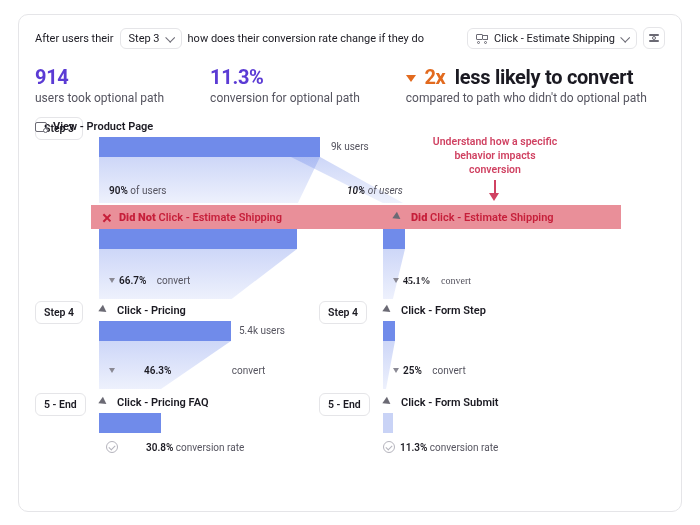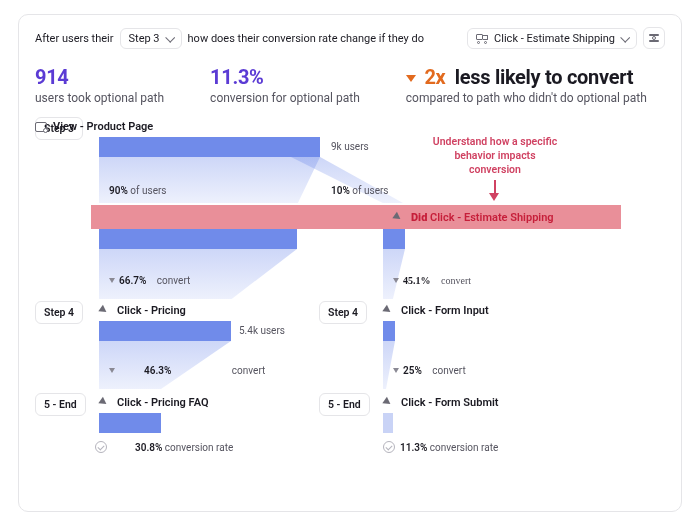--- a/index.html
+++ b/index.html
@@ -231,25 +231,29 @@
     <div class="bar" style="left:64px; top:20px; width:221px;"></div>
     <div class="smalltxt" style="left:296px; top:24px;">9k users</div>
 
     <div class="connector" style="left:64px; top:40px; width:221px; height:46px; clip-path: polygon(0 0,100% 0,90% 100%,0 100%);"></div>
 
     <div class="connector" style="left:256px; top:40px; width:112px; height:46px; clip-path: polygon(0 0,26% 0,100% 100%,82% 100%);"></div>
 
     <div class="smalltxt" style="left:74px; top:68px;">
       <strong>90%</strong>&nbsp;<span>of users</span>
     </div>
-    <div class="smalltxt" style="left:296px; top:68px;">
+    <div class="smalltxt" style="left:312px; top:68px;font-style:italic;">
       <strong>10%</strong>&nbsp;<span>of users</span>
     </div>
 
     <div class="split-band" style="left:56px; top:88px; width:530px;"></div>
+    <div class="ev-label" style="left:66px; top:94px; color:var(--red-ink);">
+      <span class="ev-ic x"></span>
+      <span><strong>Did Not</strong>&nbsp;<span>Click - Estimate Shipping</span></span>
+    </div>
     <div class="ev-label" style="left:358px; top:94px; color:var(--red-ink);">
       <span class="ev-ic cursor"></span>
       <span><strong>Did</strong>&nbsp;<span>Click - Estimate Shipping</span></span>
     </div>
 
     <div class="annot" style="left:395px; top:18px;">Understand how a specific behavior impacts conversion</div>
     <div class="annot-stem" style="left:459px; top:63px; height:14px;"></div>
     <div class="annot-arrow" style="left:454px; top:76px;"></div>
 
     <div class="bar" style="left:64px; top:112px; width:198px;"></div>
@@ -272,36 +276,36 @@
       <strong>46.3%</strong>&nbsp;<span>convert</span>
     </div>
 
     <div class="step-chip" style="left:0; top:276px;">5 - End</div>
     <div class="ev-label" style="left:64px; top:279px;">
       <span class="ev-ic cursor"></span>
       <span>Click - Pricing FAQ</span>
     </div>
     <div class="bar" style="left:64px; top:296px; width:62px;"></div>
 
-    <div class="rate-end" style="left:60px; top:324px;gap:28px;">
+    <div class="rate-end" style="left:71px; top:324px;gap:28px;">
       <span class="ev-ic check"></span>
       <span><strong>30.8%</strong>&nbsp;<span>conversion rate</span></span>
     </div>
 
     <div class="bar" style="left:348px; top:112px; width:22px;"></div>
     <div class="connector" style="left:348px; top:132px; width:22px; height:50px; clip-path: polygon(0 0,100% 0,45% 100%,0 100%);"></div>
     <div class="smalltxt convtxt" style="left:358px; top:158px;font-family:Liberation Serif, serif;">
       <span class="dn-ar"></span>
       <strong>45.1%</strong>&nbsp;<span>convert</span>
     </div>
 
     <div class="step-chip" style="left:284px; top:184px;">Step 4</div>
     <div class="ev-label" style="left:348px; top:187px;">
       <span class="ev-ic cursor"></span>
-      <span>Click - Form Input</span>
+      <span>Click - Form Step</span>
     </div>
     <div class="bar" style="left:348px; top:204px; width:12px;"></div>
     <div class="connector" style="left:348px; top:224px; width:12px; height:48px; clip-path: polygon(0 0,100% 0,25% 100%,0 100%);"></div>
     <div class="smalltxt convtxt" style="left:358px; top:248px;">
       <span class="dn-ar"></span>
       <strong>25%</strong>&nbsp;<span>convert</span>
     </div>
 
     <div class="step-chip" style="left:284px; top:276px;">5 - End</div>
     <div class="ev-label" style="left:348px; top:279px;">

